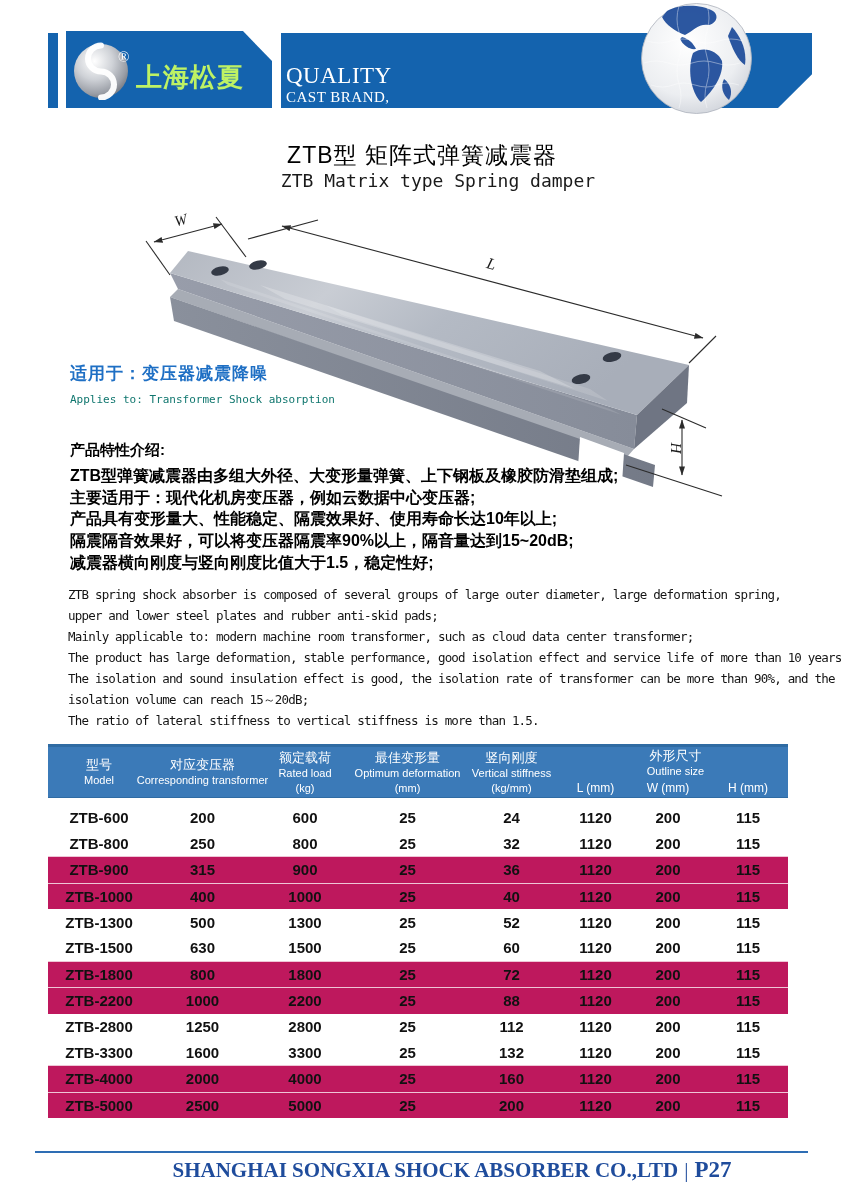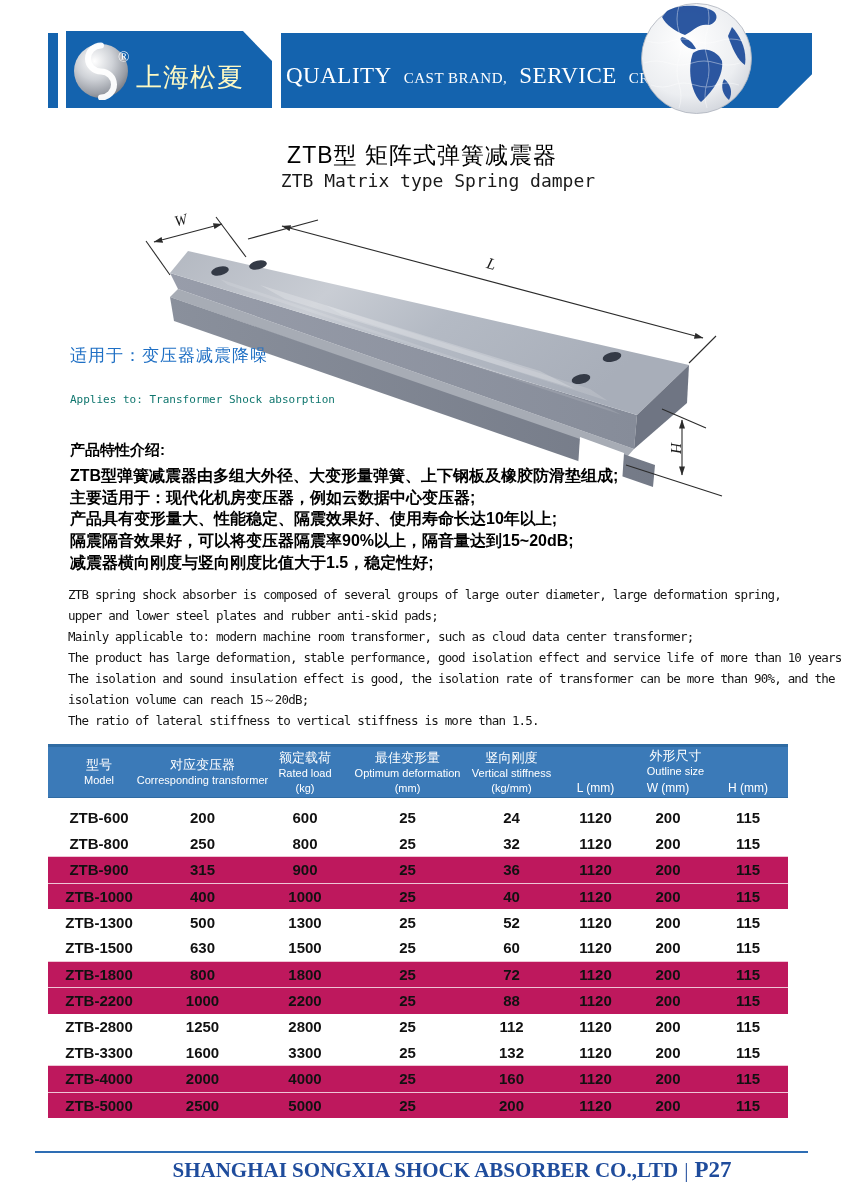--- a/index.html
+++ b/index.html
@@ -8,39 +8,39 @@
     font-family:"Liberation Sans", sans-serif; overflow:hidden;
   }
   
   .hdr-minibar { position:absolute; left:48px; top:33px; width:10px; height:75px; background:#1463ae; }
   .logo-box {
     position:absolute; left:66px; top:31px; width:206px; height:77px; background:#1463ae;
     clip-path:polygon(0 0, 85.9% 0, 100% 39%, 100% 100%, 0 100%);
   }
   .logo-sphere { position:absolute; left:6px; top:11px; }
   .logo-reg { position:absolute; left:52px; top:18px; color:#fff; font-size:15px; font-family:"Liberation Serif",serif; }
-  .logo-brand { position:absolute; left:70px; top:29px; color:#fef9c3; font-size:26px; font-weight:normal; letter-spacing:1px; white-space:nowrap; }
+  .logo-brand { position:absolute; left:70px; top:29px; color:#bef264; font-size:26px; font-weight:bold; letter-spacing:1px; white-space:nowrap; }
   .hdr-banner {
     position:absolute; left:281px; top:33px; width:531px; height:75px; background:#1463ae;
     clip-path:polygon(0 0, 100% 0, 100% 55%, 93.6% 100%, 0 100%);
   }
-  .slogan { position:absolute; left:5px; top:30px; display:flex; align-items:baseline; gap:12px;
-            color:#fff; font-family:"Liberation Serif",serif; white-space:nowrap; }
+  .slogan { position:absolute; left:5px; top:30px; display:flex; align-items:baseline; gap:0;
+            color:#fff; font-family:"Liberation Serif",serif; white-space:nowrap;flex-direction:column; }
   .slogan .big { font-size:23px; letter-spacing:.5px; }
   .slogan .small { font-size:15px; letter-spacing:.5px; }
   .globe { position:absolute; left:639px; top:1px; }
   
   .title-cn { position:absolute; top:140px; left:0; width:100%; text-align:center;
               font-size:23px; font-weight:normal; color:#000; letter-spacing:1px; }
   .title-en { position:absolute; top:170px; left:16px; width:100%; text-align:center;
               font-family:"DejaVu Sans Mono", monospace; font-size:18px; color:#1a1a1a; }
   
   .figure { position:absolute; left:70px; top:213px; }
   
-  .applies-cn { position:absolute; left:70px; top:344px; color:#1e6fc4; font-size:17px; font-weight:400;
+  .applies-cn { position:absolute; left:70px; top:362px; color:#1e6fc4; font-size:17px; font-weight:700;
                 font-family:"Liberation Serif",serif; letter-spacing:1px; }
   .applies-en { position:absolute; left:70px; top:393px; color:#0f766e; font-size:11px;
                 font-family:"DejaVu Sans Mono", monospace; }
   
   .feat-head { position:absolute; left:70px; top:441px; font-size:15px; font-weight:bold; color:#000; }
   .feat-cn { position:absolute; left:70px; top:465px; width:720px; }
   .feat-cn .li { height:21.7px; line-height:21.7px; font-size:16px; font-weight:bold; color:#000; white-space:nowrap; }
   .feat-en { position:absolute; left:68px; top:584px; width:776px; }
   .feat-en .li { height:21px; line-height:21px; font-size:12.5px; letter-spacing:-0.8px; color:#141414;
                  font-family:"DejaVu Sans Mono", monospace; white-space:nowrap; }

